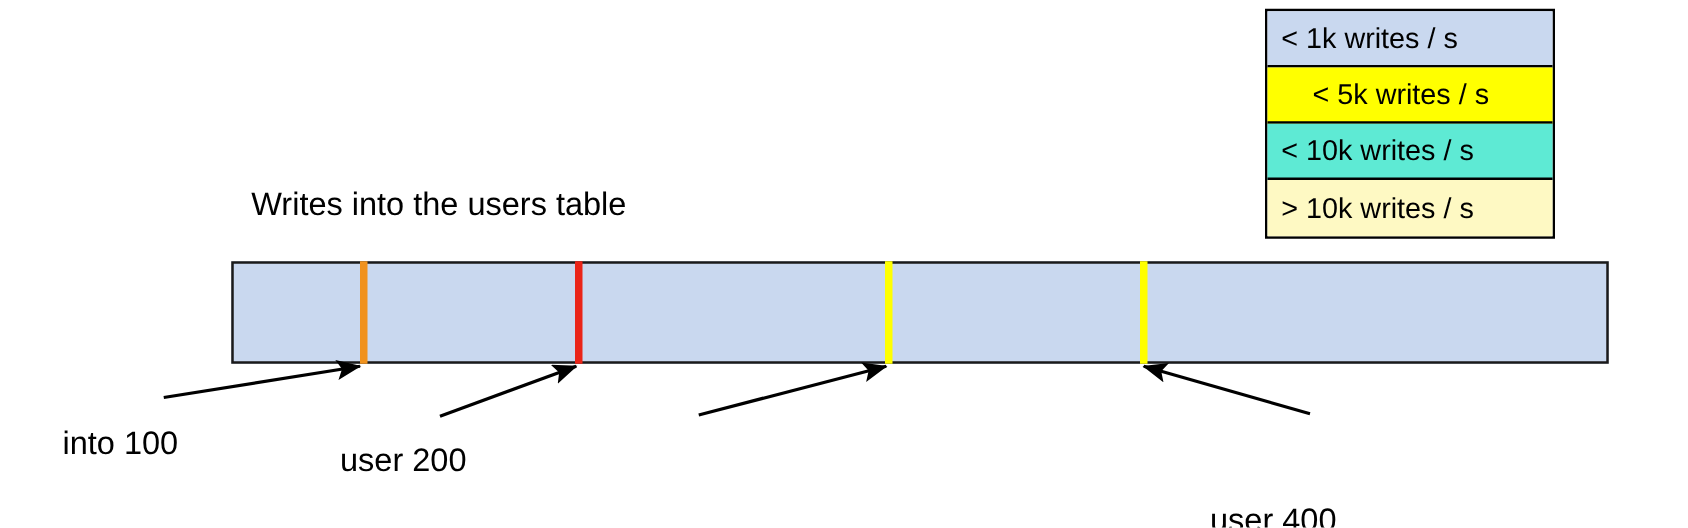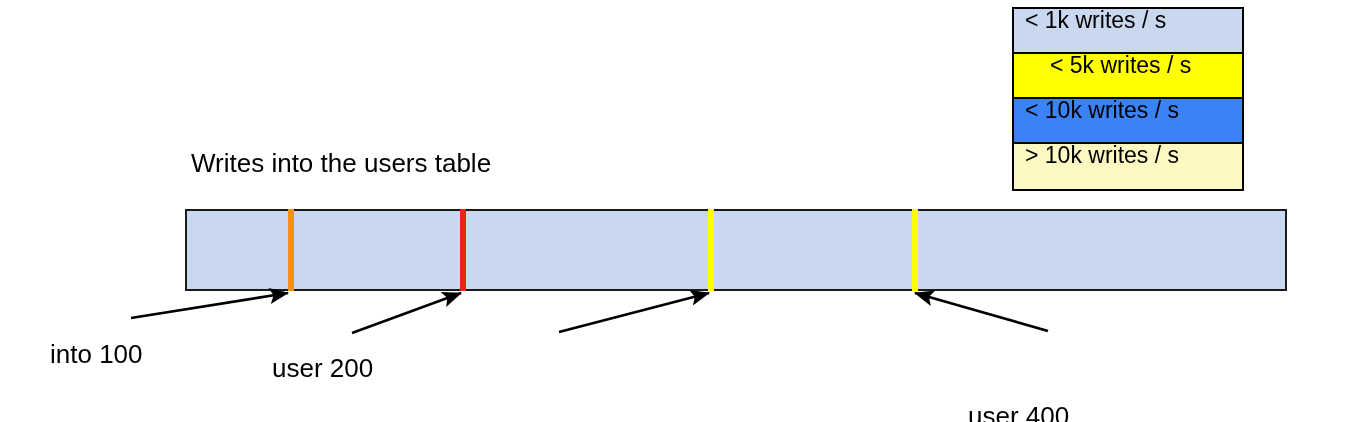--- a/index.html
+++ b/index.html
@@ -31,36 +31,36 @@
     top: 7px;
     width: 232px;
     border: 2px solid #000000;
     box-sizing: border-box;
     background: #ffffff;
   }
   .legend-row {
     height: 45px;
     box-sizing: border-box;
     display: flex;
-    align-items: flex-start;
+    align-items: center;
     padding-left: 11px;
     font-size: 23px;
     line-height: 1;
     color: #000000;
     white-space: nowrap;
     border-bottom: 2px solid #000000;
   }
   .legend-row:last-child {
     border-bottom: none;
   }
 
   
   .chart-title {
     position: absolute;
-    left: 191px;
+    left: 201px;
     top: 150px;
     font-size: 26px;
     line-height: 1;
     white-space: nowrap;
   }
 
   
   .bar-wrap {
     position: absolute;
     left: 185px;
@@ -108,21 +108,21 @@
 
 <div id="canvas">
 
   <div class="legend">
     <div class="legend-row" style="background: rgb(201, 216, 239);">
       <span>&lt; 1k writes / s</span>
     </div>
     <div class="legend-row" style="background: rgb(255, 255, 0); padding-left: 36px;">
       <span>&lt; 5k writes / s</span>
     </div>
-    <div class="legend-row" style="background: #3b82f6;">
+    <div class="legend-row" style="background: #5eead4;">
       <span>&lt; 10k writes / s</span>
     </div>
     <div class="legend-row" style="background: #fef9c3;">
       <span>&gt; 10k writes / s</span>
     </div>
   </div>
 
   <div class="chart-title">Writes into the users table</div>
 
   <div class="bar-wrap" style="left: 185px; top: 209px; width: 1102px; height: 82px;">

